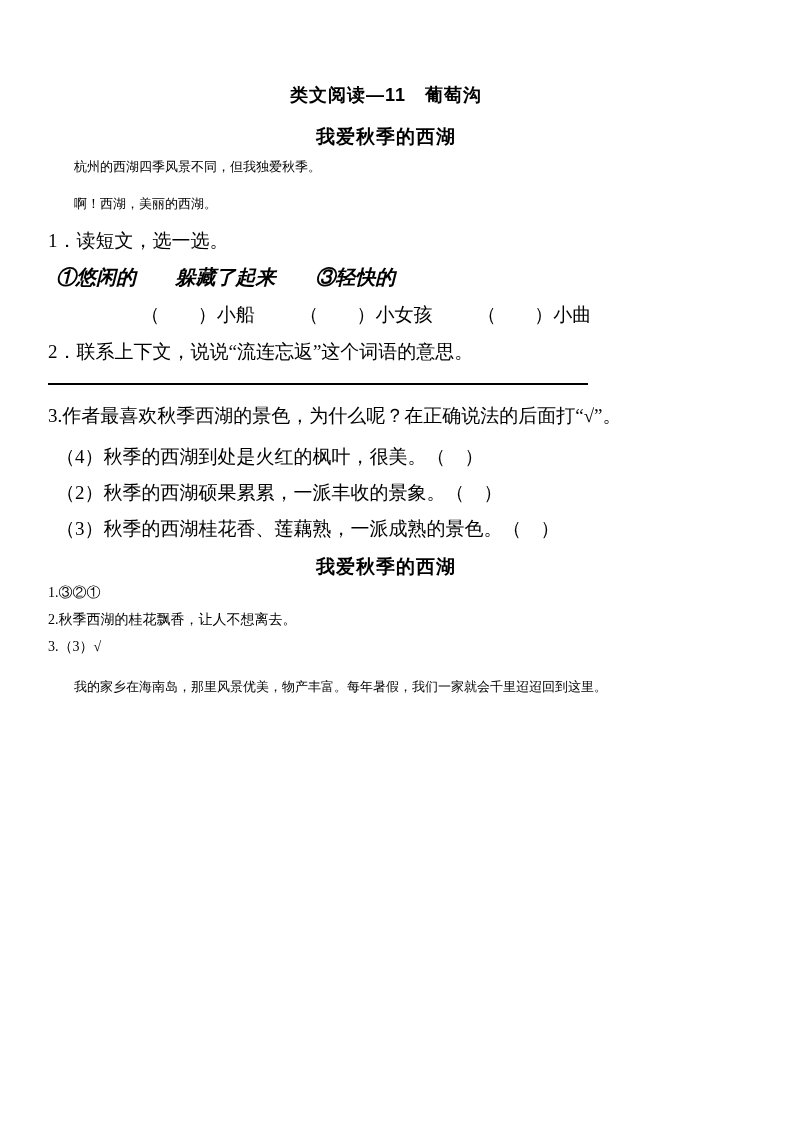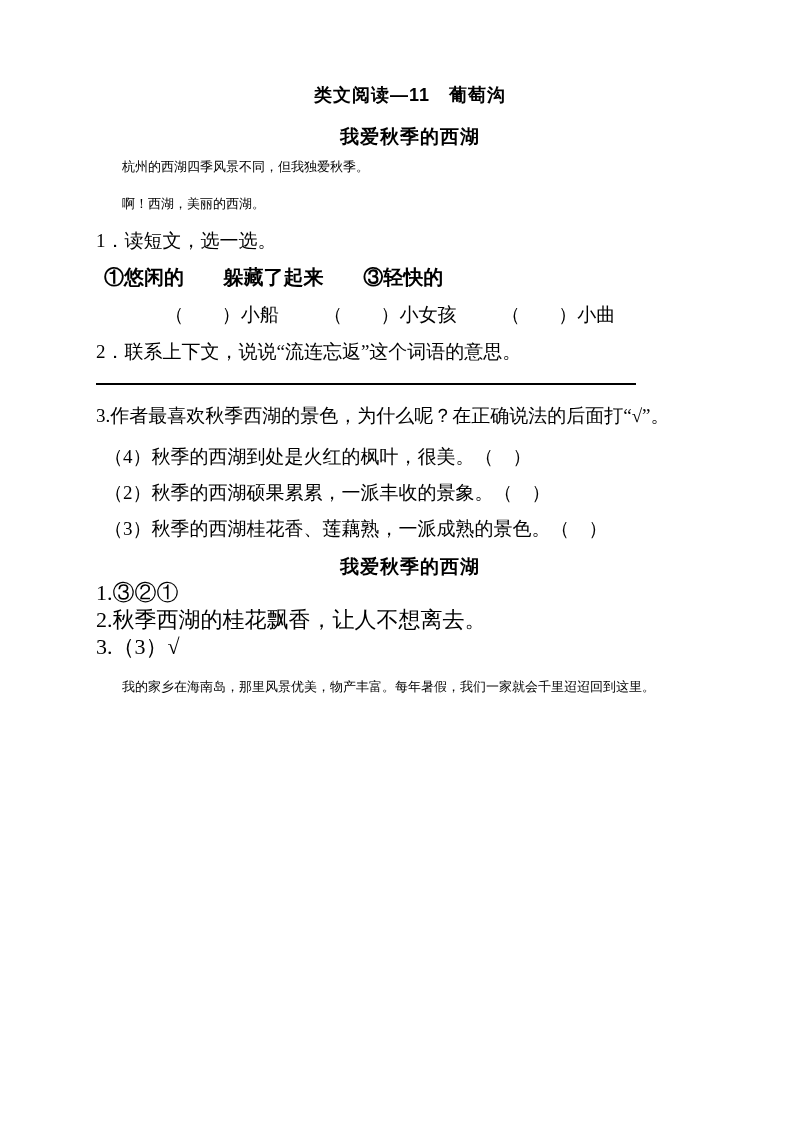--- a/index.html
+++ b/index.html
@@ -5,21 +5,21 @@
   html, body {
     margin: 0;
     padding: 0;
     background: #ffffff;
   }
   .page {
     position: relative;
     width: 794px;
     height: 1123px;
     box-sizing: border-box;
-    padding: 84px 70px 0 96px;
+    padding: 84px 70px 0 48px;
     background: #ffffff;
     color: #000000;
     font-family: "Liberation Serif", serif;
     overflow: hidden;
   }
   .doc-title {
     margin: 0;
     font-family: "Liberation Sans", sans-serif;
     font-size: 18px;
     line-height: 22px;
@@ -49,21 +49,21 @@
     line-height: 37px;
   }
   .choices-row {
     margin: 0;
     font-family: "Liberation Sans", sans-serif;
     font-size: 20px;
     line-height: 37px;
     font-weight: bold;
     padding-left: 8px;
   }
-  .choices-row .choice { margin-right: 34px; }
+  .choices-row .choice { margin-right: 34px; font-style: italic; }
   .blanks-row {
     margin: 0;
     font-size: 19px;
     line-height: 37px;
     text-align: center;
   }
   .blanks-row .blank { margin-right: 40px; }
   .answer-line {
     width: 540px;
     height: 13px;
@@ -85,21 +85,21 @@
     margin: 8px 0 0 0;
     font-family: "Liberation Sans", sans-serif;
     font-size: 19px;
     line-height: 24px;
     font-weight: bold;
     text-align: center;
     letter-spacing: 1px;
   }
   .answer-item {
     margin: 0;
-    font-size: 22px;
+    font-size: 14px;
     line-height: 27px;
   }
   .passage2-title { margin-top: 70px; }
   .passage2-p { margin-top: 8px; }
 </style>
 </head>
 <body>
 
 <div class="page">
 

